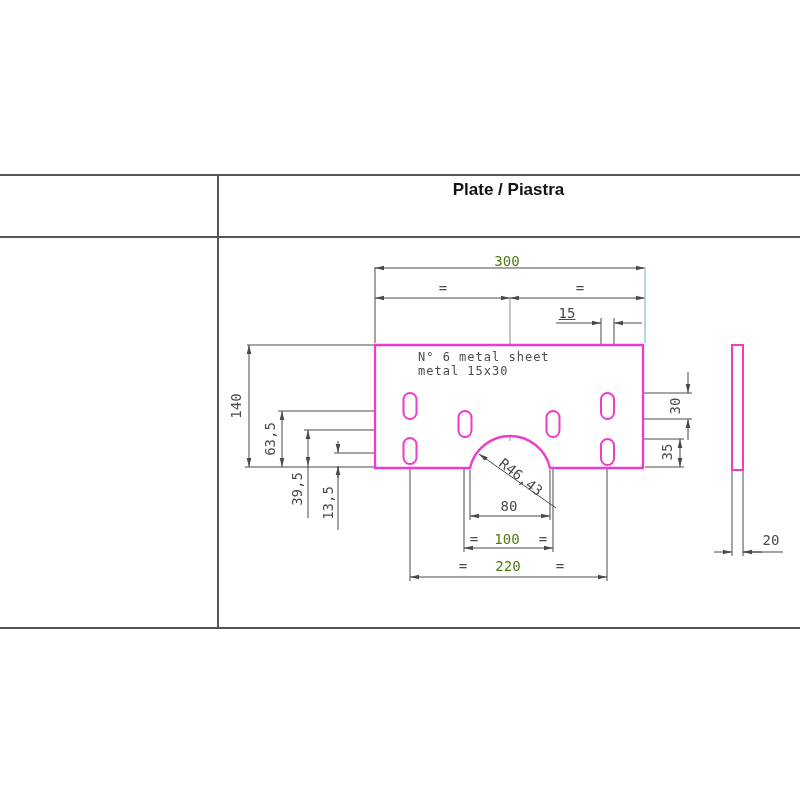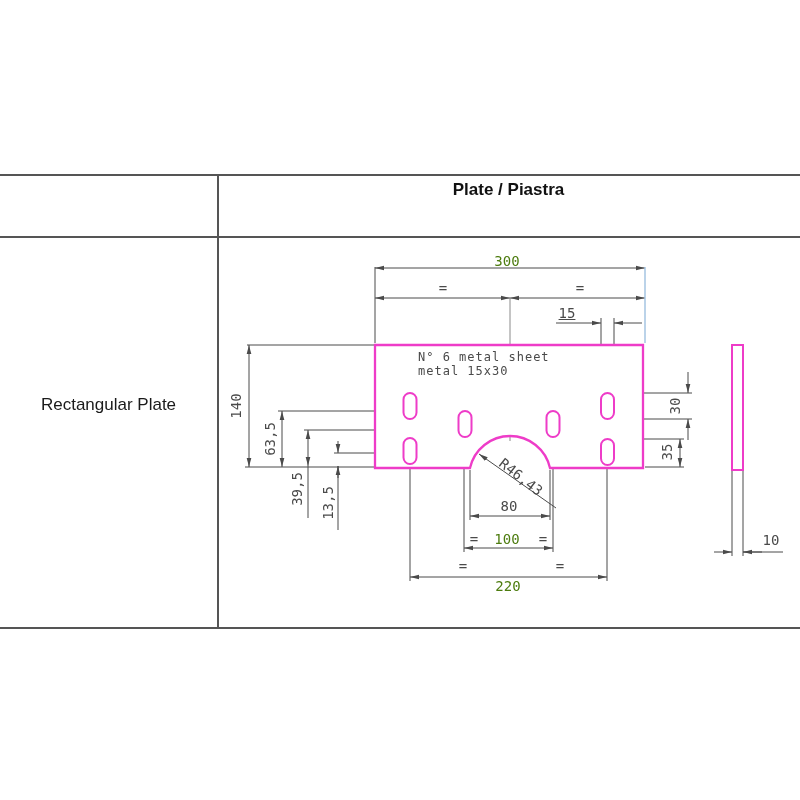--- a/index.html
+++ b/index.html
@@ -28,21 +28,20 @@
 <body>
 
 <div class="hline" style="top:174px;"></div>
 <div class="hline" style="top:236px;"></div>
 <div class="hline" style="top:627px;"></div>
 <div class="vline" style="left:217px;top:174px;height:455px;"></div>
 
 <div class="header-cell">Plate / Piastra</div>
 
 <div class="label-cell">
-  <div>Rectangular Plate</div>
 </div>
 
 <svg width="800" height="800" viewBox="0 0 800 800">
   <defs>
     <marker id="ah" orient="auto-start-reverse" markerUnits="userSpaceOnUse" markerWidth="10" markerHeight="7" refX="9" refY="3.5">
       <polygon points="0,1.2 9,3.5 0,5.8" fill="#4a4a4a"></polygon>
     </marker>
   </defs>
 
   <g stroke="#4a4a4a" stroke-width="1" fill="none">
@@ -140,16 +139,16 @@
 <div class="dim rot" style="left:667px;top:452px;">35</div>
 
 <div class="dim r46" style="left:521px;top:477px;">R46,43</div>
 <div class="dim" style="left:509px;top:506px;">80</div>
 
 <div class="dim" style="left:474px;top:539px;">=</div>
 <div class="dim maroon" style="left:507px;top:539px;">100</div>
 <div class="dim" style="left:543px;top:539px;">=</div>
 
 <div class="dim" style="left:463px;top:566px;">=</div>
-<div class="dim maroon" style="left:508px;top:566px;margin-top:20px;">220</div>
+<div class="dim maroon" style="left:508px;top:566px;">220</div>
 <div class="dim" style="left:560px;top:566px;">=</div>
 
-<div class="dim" style="left:771px;top:540px;">10</div>
+<div class="dim" style="left:771px;top:540px;">20</div>
 
 </body></html>

